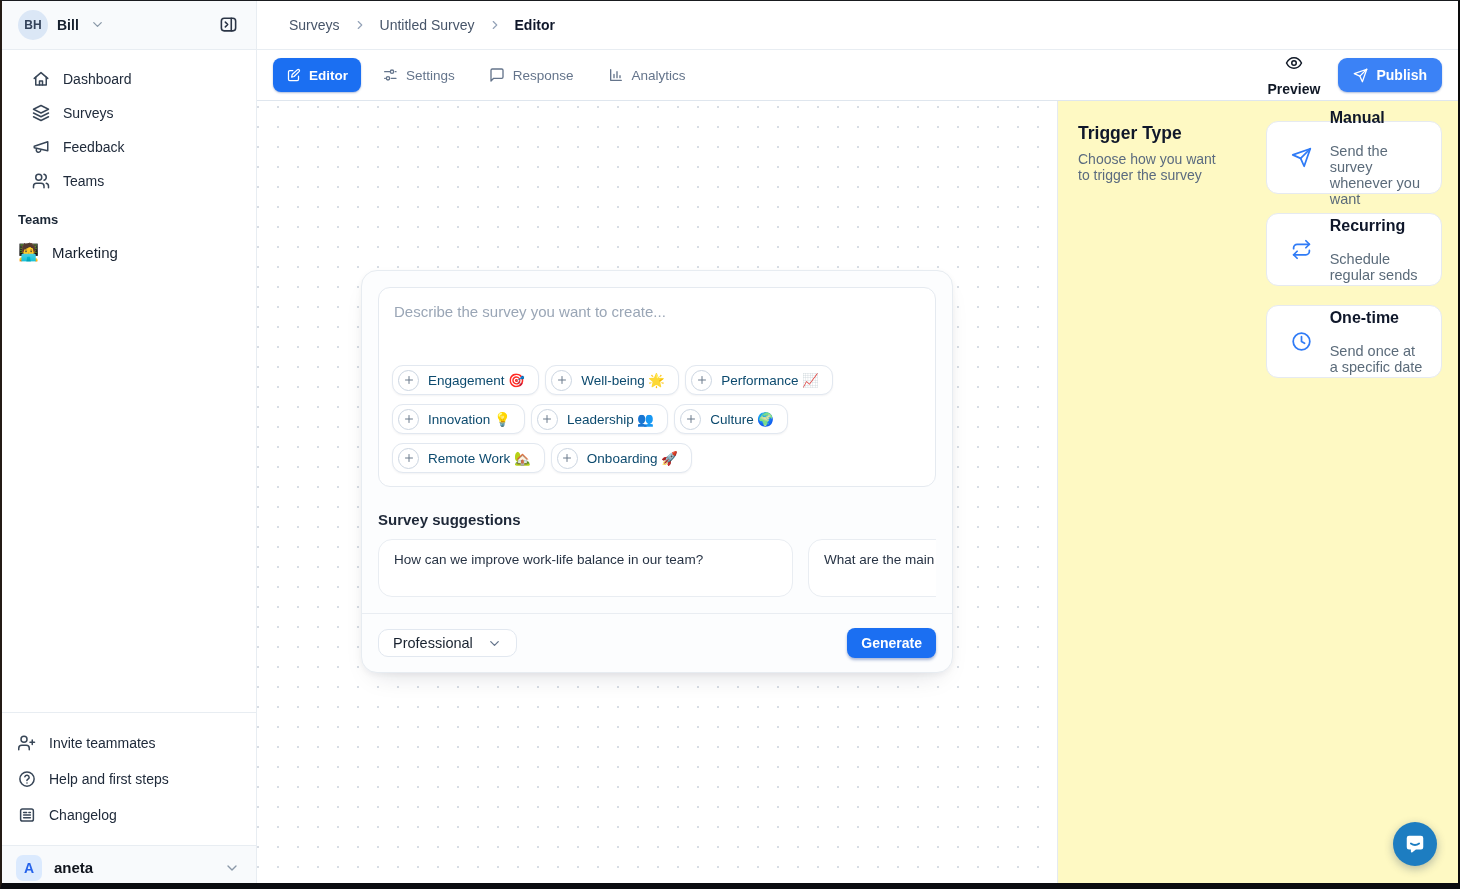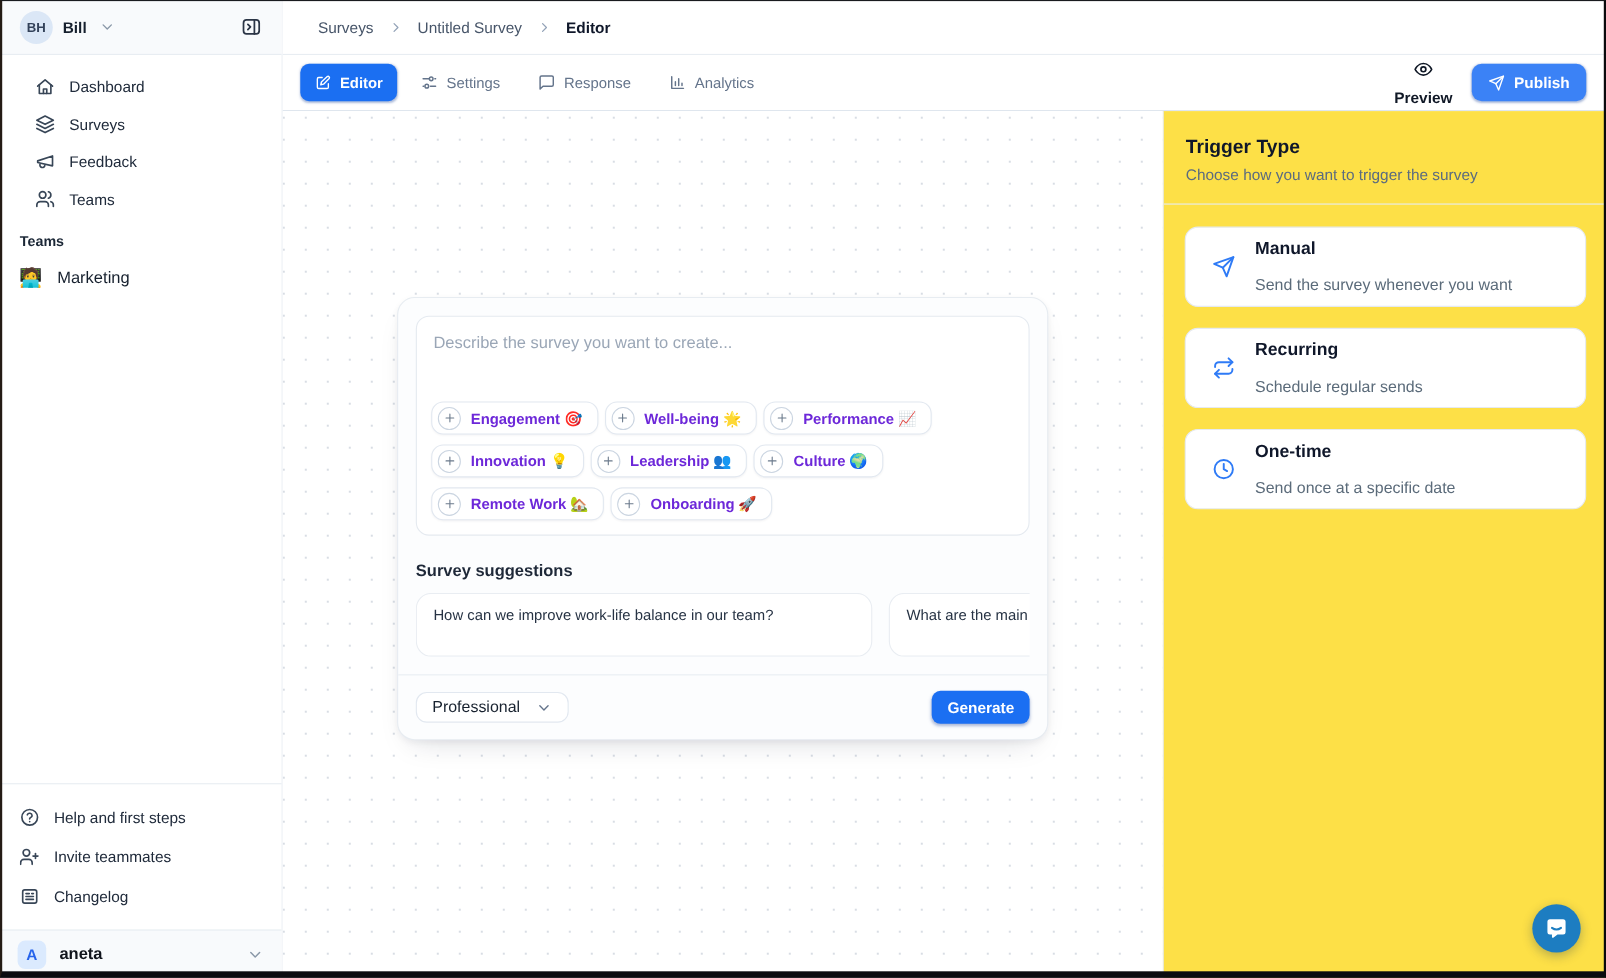--- a/index.html
+++ b/index.html
@@ -127,21 +127,21 @@
   .chip {
     display:inline-flex; align-items:center; gap:9px;
     height:30px; padding:0 13px 0 5px; background:#fff;
     border:1px solid #e2e8f0; border-radius:11px; cursor:pointer;
     box-shadow:0 1px 2px rgba(15,23,42,.05);
   }
   .chip-plus {
     width:21px; height:21px; border-radius:50%; border:1px solid #cbd5e1;
     color:#6b7a8c; display:flex; align-items:center; justify-content:center;
   }
-  .chip-label { font-size:13.5px; font-weight:700; color:#6d28d9; white-space:nowrap;text-align:center; }
+  .chip-label { font-size:13.5px; font-weight:400; color:#0c4a6e; white-space:nowrap;text-align:center; }
   .sugg-title { margin:24px 0 11px; font-size:15px; font-weight:700; color:#1e2838; }
   .sugg-row { display:flex; gap:15px; overflow:hidden; }
   .sugg-card {
     flex:0 0 auto; height:58px; background:#fff; border:1px solid #e9edf2;
     border-radius:14px; padding:12px 15px; font-size:13.5px; color:#273344;
     cursor:pointer; white-space:nowrap;
   }
   .sugg-card.s1 { width:415px; }
   .sugg-card.s2 { width:310px; }
   .composer-footer {
@@ -155,22 +155,22 @@
   }
   .tone-select .ws-chev { color:#64748b; }
   .generate-btn {
     height:30px; padding:0 14px; background:#1b6ff2; color:#fff; border:none;
     border-radius:8px; font-size:14px; font-weight:600; cursor:pointer;
     box-shadow:0 2px 3px rgba(13,52,140,.35);
   }
 
   
   .trigger-panel {
-    width:403px; flex:0 0 403px; background:#fde047;
-    border-left:1px solid #e5eaf0; display:flex; flex-direction:column;
+    width:403px; flex:0 0 403px; background:#fef9c3;
+    border-left:1px solid #e5eaf0; display:flex; flex-direction:row;
   }
   .trigger-header { padding:22px 20px 18px; border-bottom:1px solid #e8edf2; }
   .trigger-title { font-size:17.5px; font-weight:700; color:#0f172a; }
   .trigger-sub { margin-top:7px; font-size:14px; color:#5b6b7f; }
   .trigger-cards { padding:20px 18px 0 19px; display:flex; flex-direction:column; gap:19px; }
   .trigger-card {
     display:flex; align-items:center; gap:18px; height:73px;
     background:#fff; border:1px solid #e6eaf0; border-radius:12px;
     padding:0 16px 0 24px; cursor:pointer;
   }
@@ -270,37 +270,37 @@
       <span class="team-emoji">🧑‍💻</span>
       <span>Marketing</span>
     </div>
 
     <div class="sb-spacer"></div>
 
     <div class="sb-footer-nav">
       <div class="sb-item">
         <span class="ico">
           <svg class="ic" width="18" height="18" viewBox="0 0 24 24">
-              <circle cx="12" cy="12" r="9.5"></circle>
-              <path d="M9.1 9a3 3 0 0 1 5.8 1c0 2-3 2.3-3 4"></path>
-              <line x1="12" y1="17.2" x2="12" y2="17.3"></line>
-            </svg>
-        </span>
-        <span>Help and first steps</span>
-      </div>
-      <div class="sb-item">
-        <span class="ico">
-          <svg class="ic" width="18" height="18" viewBox="0 0 24 24">
               <path d="M15 21v-2a4 4 0 0 0-4-4H5a4 4 0 0 0-4 4v2"></path>
               <circle cx="8" cy="7" r="4"></circle>
               <line x1="19" y1="8" x2="19" y2="14"></line>
               <line x1="16" y1="11" x2="22" y2="11"></line>
             </svg>
         </span>
         <span>Invite teammates</span>
+      </div>
+      <div class="sb-item">
+        <span class="ico">
+          <svg class="ic" width="18" height="18" viewBox="0 0 24 24">
+              <circle cx="12" cy="12" r="9.5"></circle>
+              <path d="M9.1 9a3 3 0 0 1 5.8 1c0 2-3 2.3-3 4"></path>
+              <line x1="12" y1="17.2" x2="12" y2="17.3"></line>
+            </svg>
+        </span>
+        <span>Help and first steps</span>
       </div>
       <div class="sb-item">
         <span class="ico">
           <svg class="ic" width="18" height="18" viewBox="0 0 24 24">
               <rect x="3.5" y="4" width="17" height="16" rx="2.5"></rect>
               <path d="M7.5 8.5h4M7.5 12h9M7.5 15.5h9"></path>
               <path d="M14.5 8.5h2"></path>
             </svg>
         </span>
         <span>Changelog</span>

